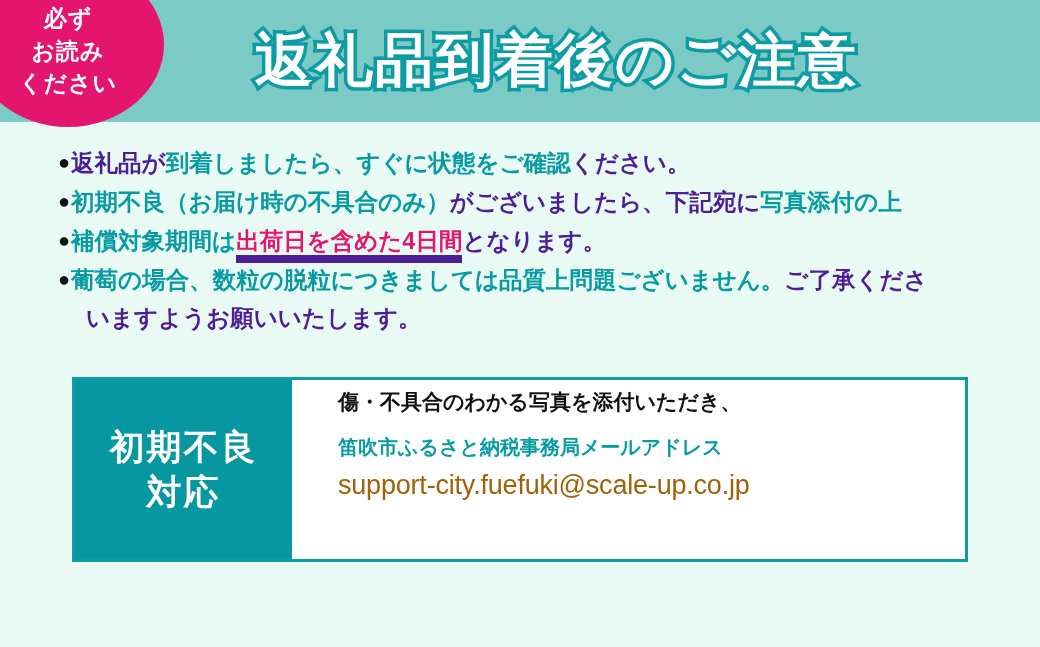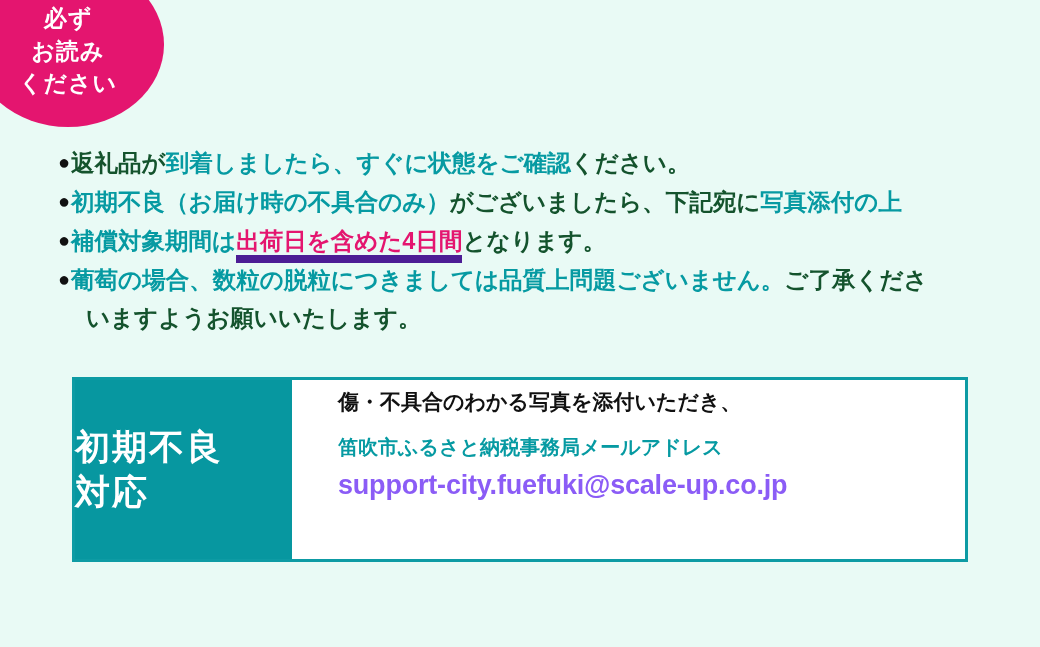--- a/index.html
+++ b/index.html
@@ -95,21 +95,21 @@
     padding-left: 28px;
     white-space: nowrap;
   }
   .dot {
     font-size: 20px;
     color: #111111;
     vertical-align: 2px;
     margin-right: 1px;
   }
   .t-teal  { color: #069aa2; }
-  .t-dark  { color: #14532d; font-weight: bold; }
+  .t-dark  { color: #4c1d95; font-weight: bold; }
   .t-pink  {
     color: #e4156f;
     border-bottom: 8px solid #4c1d95;
     padding-bottom: 1px;
   }
 
   
   .resp-box {
     position: absolute;
     left: 72px;
@@ -120,20 +120,21 @@
     box-sizing: border-box;
     display: flex;
     background: #ffffff;
   }
   .resp-label {
     width: 217px;
     background: #0797a0;
     color: #ffffff;
     display: flex;
     flex-direction: column;
+    align-items: center;
     justify-content: center;
     font-size: 35px;
     font-weight: bold;
     line-height: 1.26;
     letter-spacing: 2px;
     flex: 0 0 217px;
   }
   .resp-label span { display: block; }
 
   .resp-body {
@@ -154,22 +155,22 @@
     font-size: 20px;
     line-height: 34px;
     color: #069aa2;
     font-weight: bold;
     white-space: nowrap;
   }
   .resp-email {
     margin-top: 3px;
     font-size: 27px;
     line-height: 36px;
-    color: #8b5cf6;
-    font-weight: bold;
+    color: #a16207;
+    font-weight: normal;
     letter-spacing: -0.2px;
     white-space: nowrap;
   }
 
   
   .footer-note {
     position: absolute;
     left: 30px;
     top: 582px;
     font-size: 23.5px;
@@ -177,20 +178,23 @@
     color: #111111;
     font-weight: bold;
     white-space: nowrap;
   }
 </style>
 </head>
 <body>
 
 <div class="notice">
 
+  <div class="header-band">
+    <div class="header-title">返礼品到着後のご注意</div>
+  </div>
 
   <div class="badge">
     <div class="badge-text">
       <span>必ず</span>
       <span>お読み</span>
       <span>ください</span>
     </div>
   </div>
 
   <div class="bullets">

